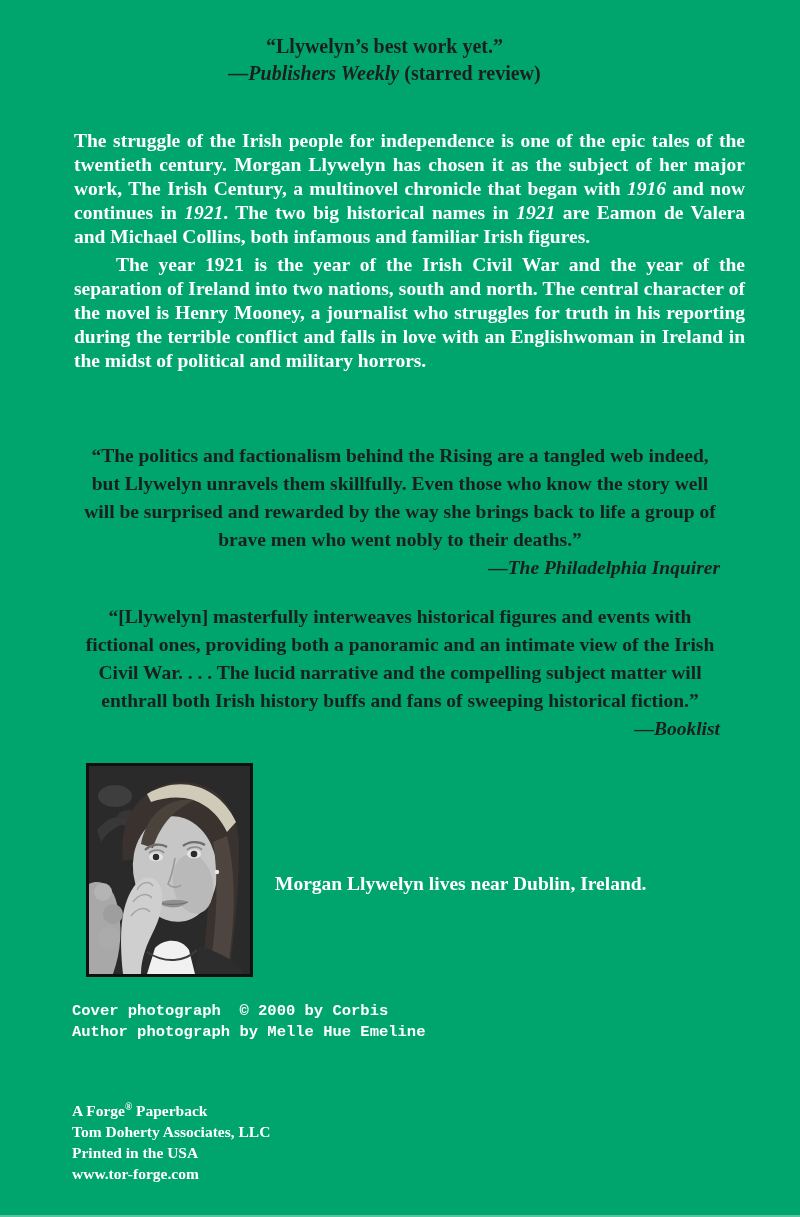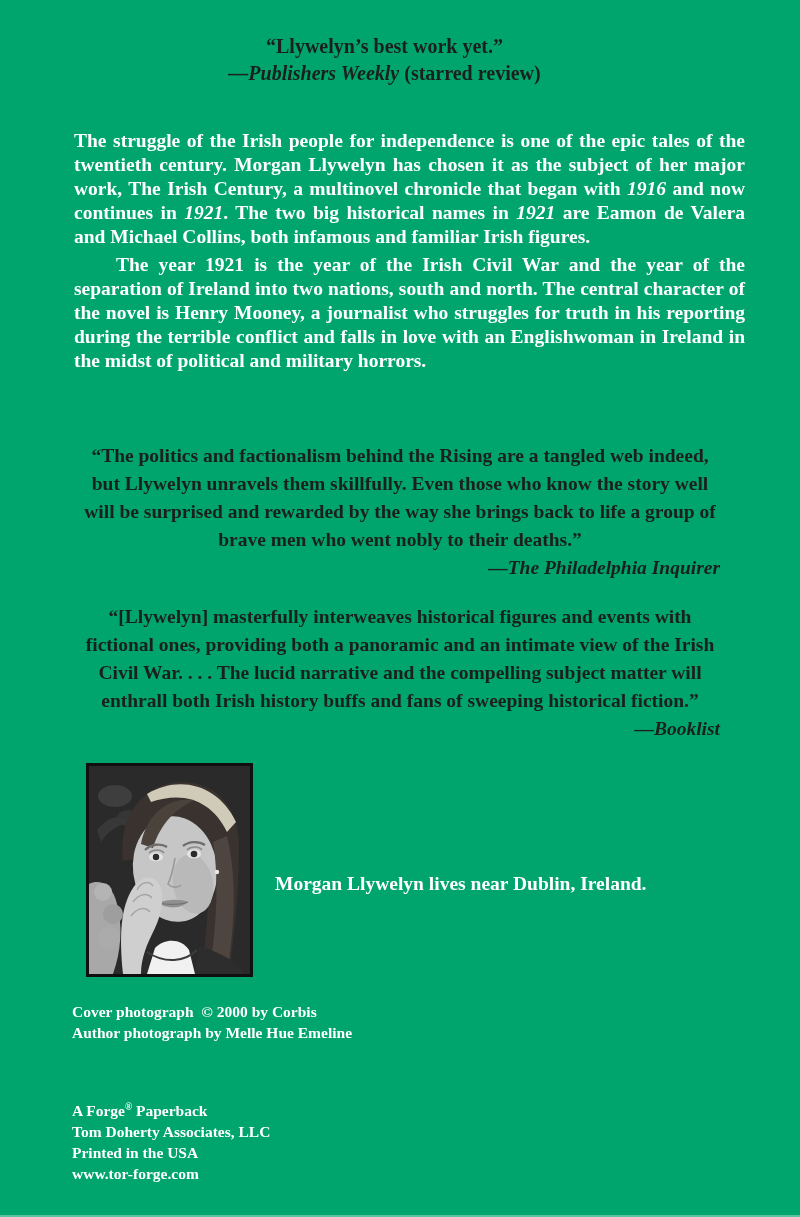--- a/index.html
+++ b/index.html
@@ -39,21 +39,21 @@
     border: 3px solid #101010; background: #262626; overflow: hidden;
   }
   figure.photo svg { display: block; }
   .bio {
     position: absolute; top: 110px; left: 189px;
     font-size: 19.5px; white-space: nowrap;
   }
 
   .credits {
     position: absolute; top: 1001px; left: 72px;
-    font-size: 15.5px; line-height: 21px;
+    font-size: 15.5px; line-height: 21px; font-family: Liberation Mono, monospace;
   }
   .credits p { white-space: pre-wrap; }
   .publisher {
     position: absolute; top: 1096px; left: 72px;
     font-size: 15.5px; line-height: 21px;
   }
   .publisher sup { font-size: 0.62em; }
 
   .scan-edge {
     position: absolute; left: 0; bottom: 0; width: 800px; height: 2px;

